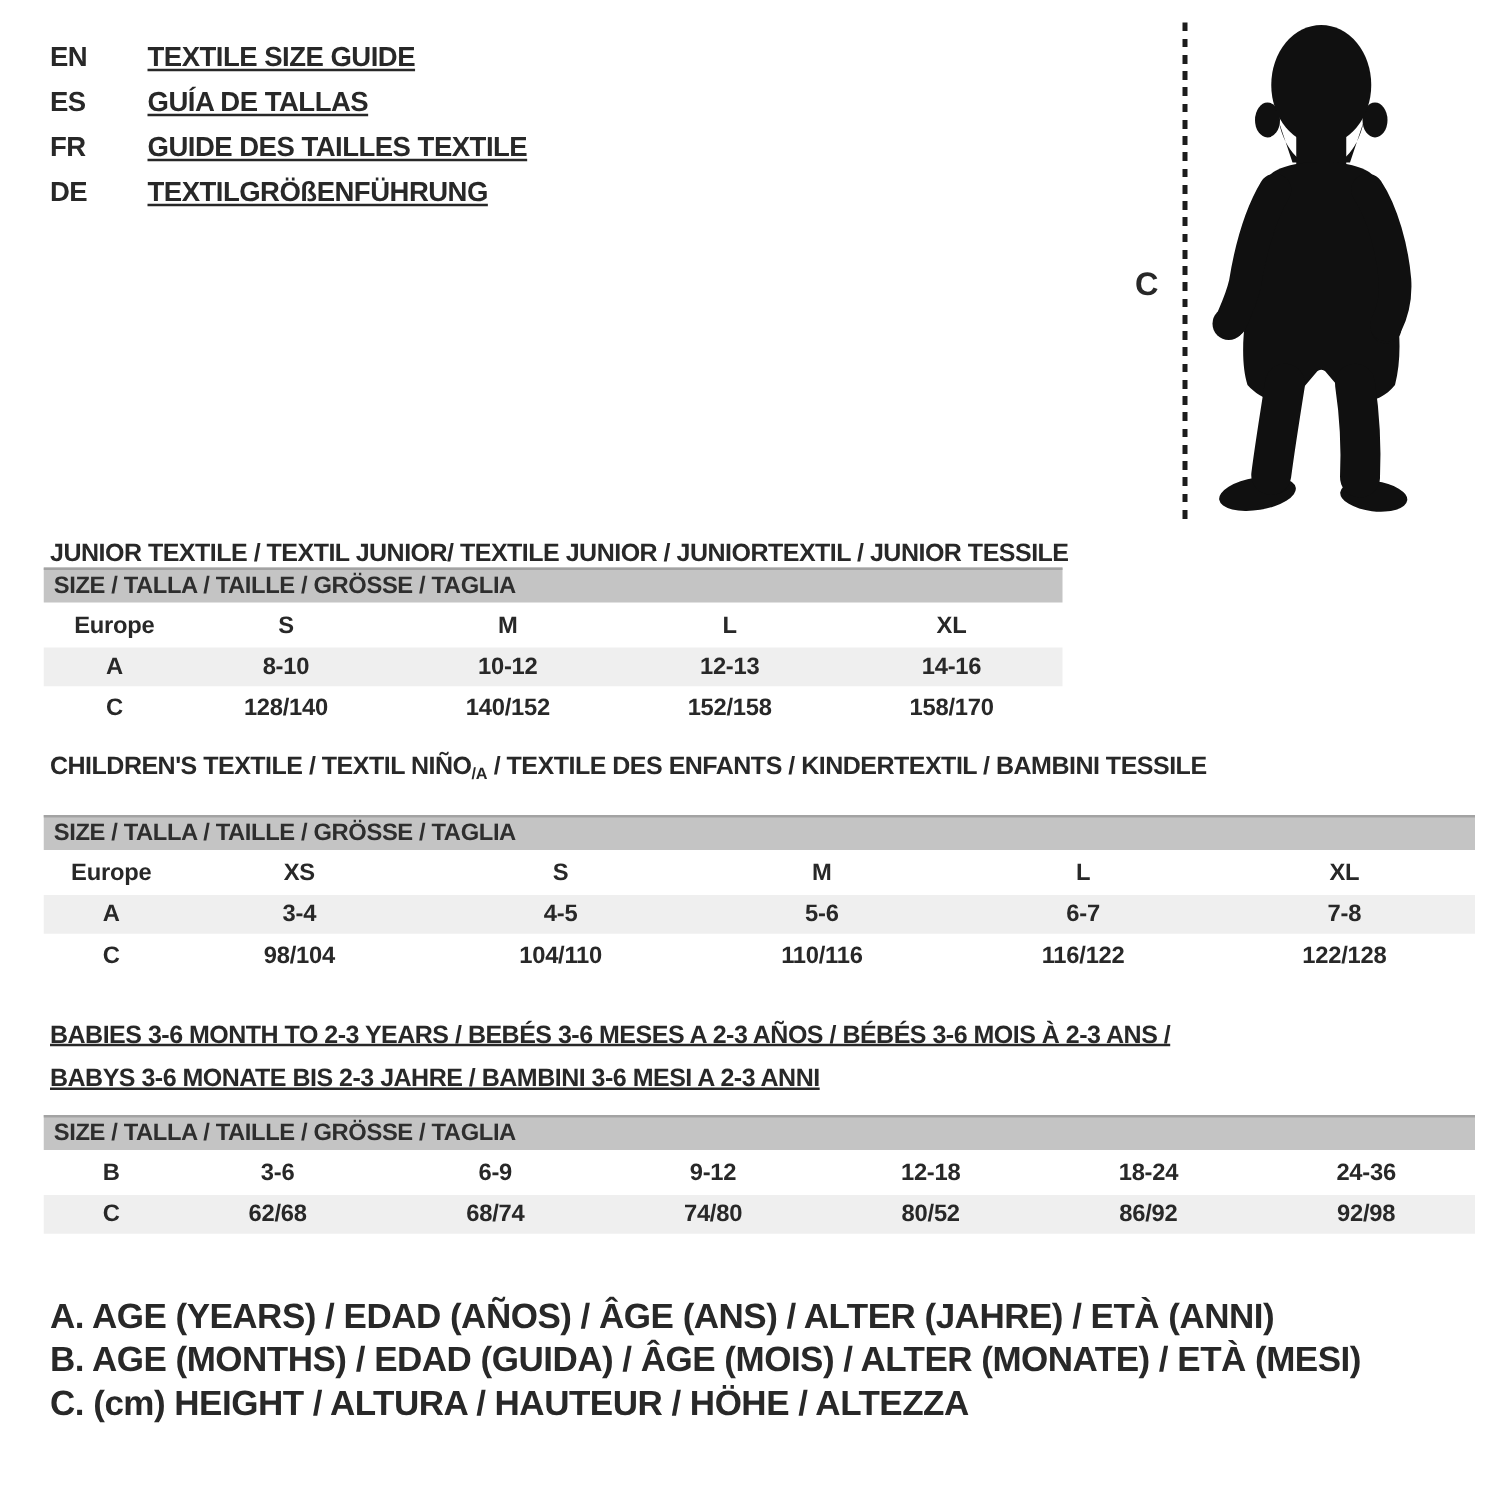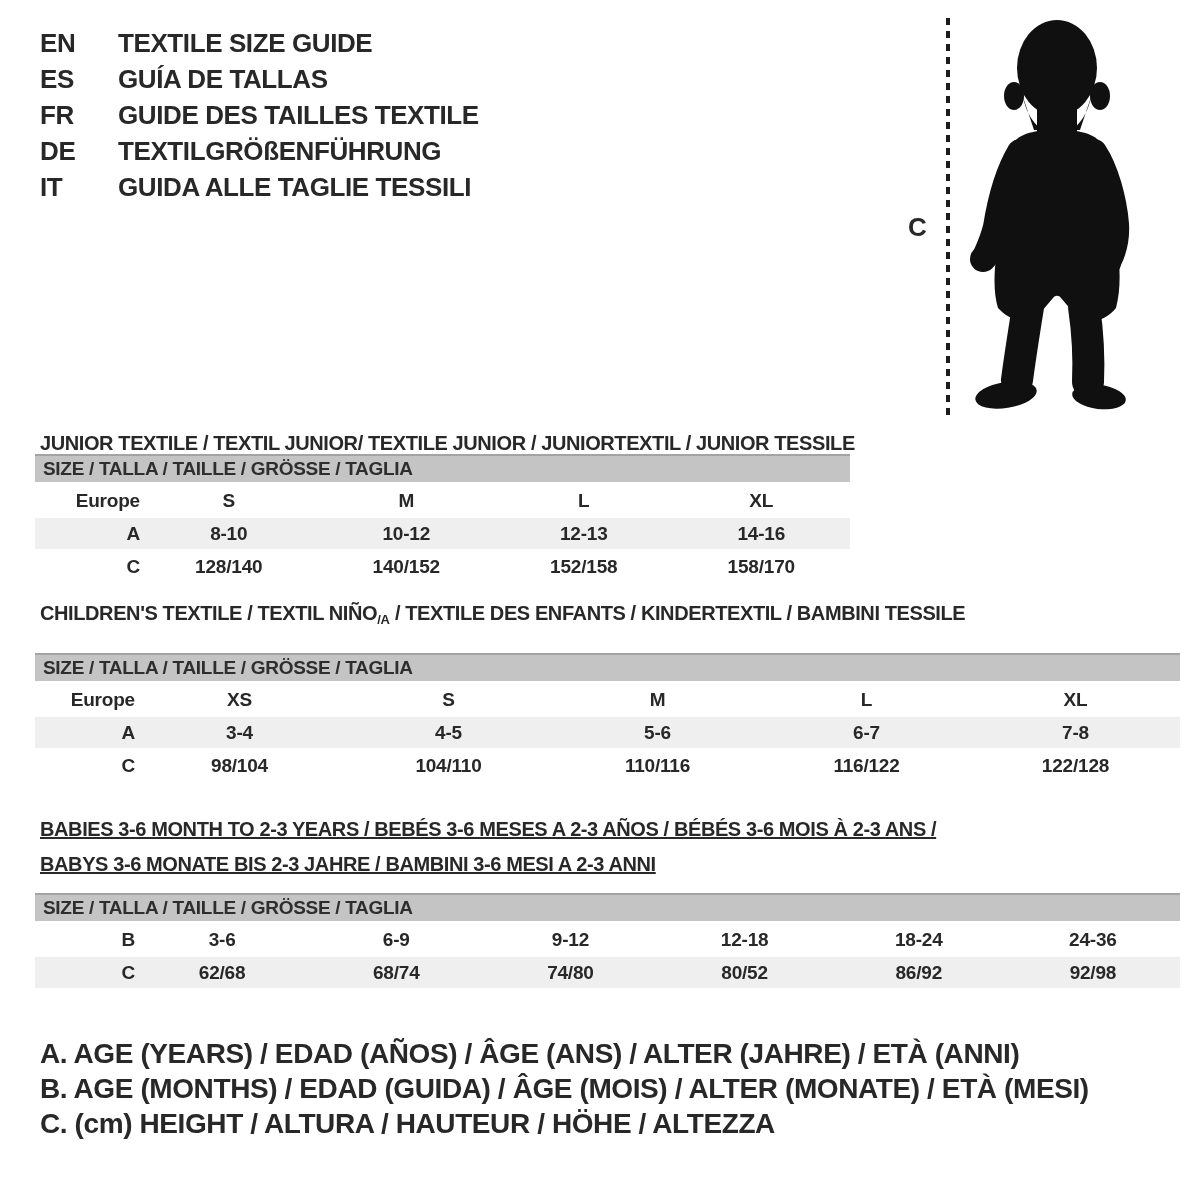--- a/index.html
+++ b/index.html
@@ -10,23 +10,23 @@
     height: 1200px;
     background: #ffffff;
     font-family: "Liberation Sans", sans-serif;
     font-weight: bold;
     color: #282828;
     overflow: hidden;
   }
 
   
   .lang-block { position: absolute; left: 40px; top: 28px; }
-  .lang-row { display: flex; height: 36px; align-items: flex-start; font-size: 26px; letter-spacing: -0.4px; }
+  .lang-row { display: flex; height: 36px; align-items: center; font-size: 22px; letter-spacing: -0.4px; }
   .lang-code { width: 78px; flex: 0 0 78px; }
-  .lang-title { white-space: nowrap; }
+  .lang-title { white-space: nowrap; text-decoration: underline; }
 
   
   .measure-line {
     position: absolute; left: 946px; top: 18px;
     width: 4px; height: 398px;
     background: repeating-linear-gradient(to bottom, #1c1c1c 0 7px, transparent 7px 13px);
   }
   .measure-label { position: absolute; left: 908px; top: 212px; font-size: 26px; }
   .silhouette { position: absolute; left: 968px; top: 12px; }
 
@@ -44,21 +44,21 @@
     display: flex; align-items: center;
     font-size: 19px; letter-spacing: -0.3px;
     padding-left: 8px; margin-bottom: 3px; color: #2e2e2e; text-align: center;
   }
   .w-junior { width: 815px; }
 
   .trow { display: grid; height: 31px; align-items: center; font-size: 19px; margin-bottom: 2px; letter-spacing: -0.2px; }
   .cols4 { grid-template-columns: 105px repeat(4, 1fr); }
   .cols5 { grid-template-columns: 100px repeat(5, 1fr); }
   .cols6 { grid-template-columns: 100px repeat(6, 1fr); }
-  .trow .rlabel { padding-left: 8px; text-align: right; }
+  .trow .rlabel { padding-left: 8px; text-align: center; }
   .trow .cell { text-align: center; }
   .shaded { background: #efefef; }
 
   
   .legend { margin-top: 48px; padding-left: 5px; }
   .legend-line { font-size: 28px; line-height: 35px; letter-spacing: -0.4px; white-space: nowrap; }
 </style>
 </head>
 <body>
 
@@ -73,24 +73,20 @@
       <span class="lang-code">ES</span>
       <span class="lang-title">GUÍA DE TALLAS</span>
     </div>
     <div class="lang-row">
       <span class="lang-code">FR</span>
       <span class="lang-title">GUIDE DES TAILLES TEXTILE</span>
     </div>
     <div class="lang-row">
       <span class="lang-code">DE</span>
       <span class="lang-title">TEXTILGRÖßENFÜHRUNG</span>
-    </div>
-    <div class="lang-row">
-      <span class="lang-code">IT</span>
-      <span class="lang-title">GUIDA ALLE TAGLIE TESSILI</span>
     </div>
   </div>
 
   <div class="measure-line"></div>
   <div class="measure-label">C</div>
   <svg class="silhouette" width="175" height="405" viewBox="0 0 175 405" aria-hidden="true">
     <g fill="#101010" stroke="none">
 
       <ellipse cx="46" cy="84" rx="10" ry="14"></ellipse>
       <ellipse cx="132" cy="84" rx="10" ry="14"></ellipse>

